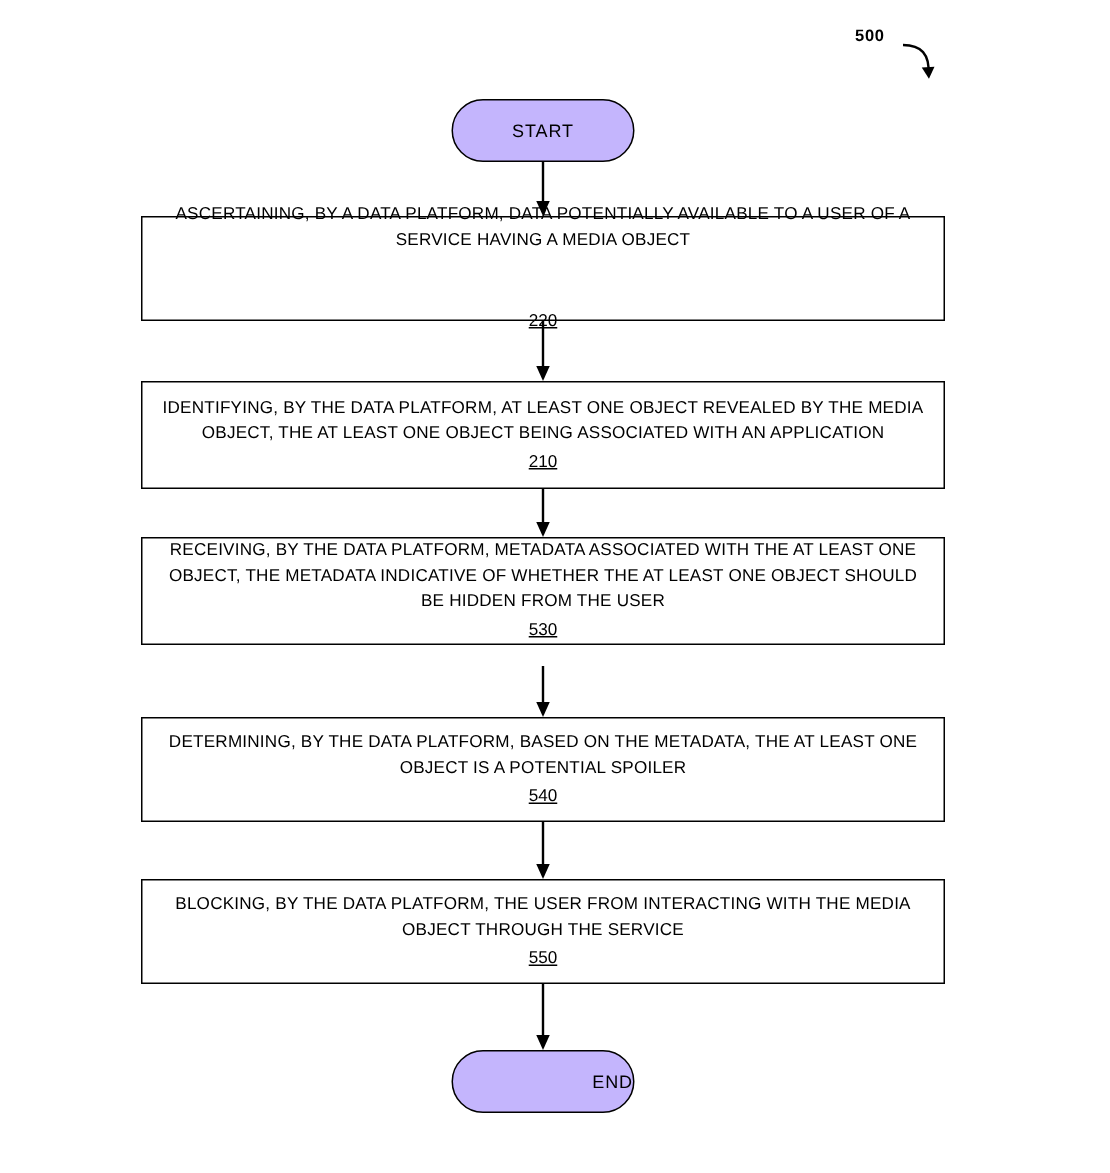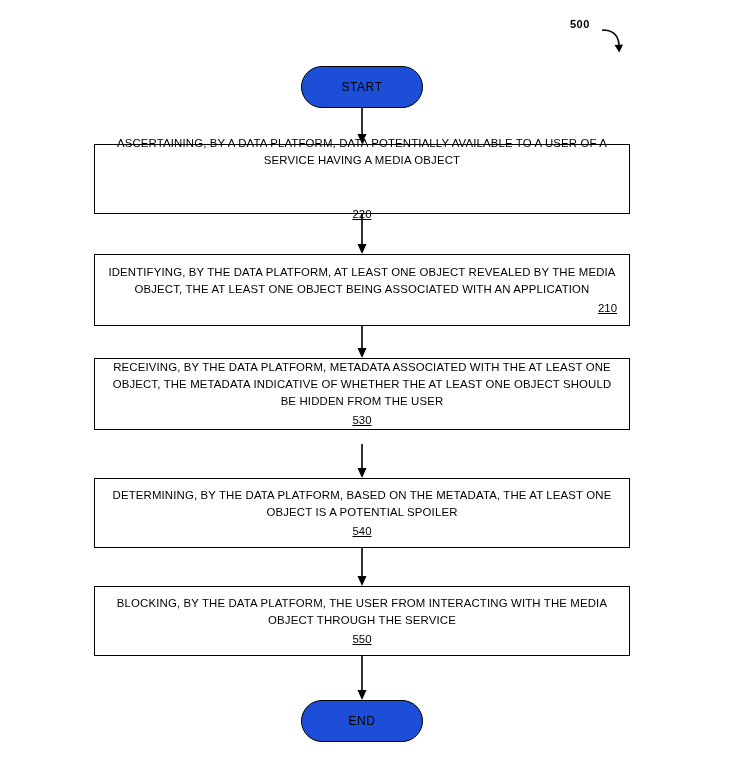--- a/index.html
+++ b/index.html
@@ -38,21 +38,21 @@
     top: 28px;
     width: 26px;
     height: 30px;
   }
 
   .terminator {
     position: absolute;
     box-sizing: border-box;
     border: 1.6px solid #000;
     border-radius: 22px;
-    background: #1d4ed8;
+    background: #c4b5fd;
     display: flex;
     align-items: center;
     justify-content: center;
     font-size: 12px;
     letter-spacing: 0.6px;
   }
 
   .process {
     position: absolute;
     box-sizing: border-box;
@@ -111,21 +111,21 @@
     <div class="pnum">220</div>
   </div>
 
   <div class="connector" style="left:356px; top:214px; height:40px;">
     <svg width="12" height="40" viewBox="0 0 12 40">
       <line x1="6" y1="0" x2="6" y2="31" stroke="#000" stroke-width="1.6"></line>
       <path d="M1.5,30 L6,40 L10.5,30 Z" fill="#000"></path>
     </svg>
   </div>
 
-  <div class="process" style="left:94px; top:254px; width:536px; height:72px;align-items:flex-end;">
+  <div class="process" style="left:94px; top:254px; width:536px; height:72px;">
     <div class="ptext">IDENTIFYING, BY THE DATA PLATFORM, AT LEAST ONE OBJECT REVEALED BY THE MEDIA OBJECT, THE AT LEAST ONE OBJECT BEING ASSOCIATED WITH AN APPLICATION</div>
     <div class="pnum">210</div>
   </div>
 
   <div class="connector" style="left:356px; top:326px; height:32px;">
     <svg width="12" height="32" viewBox="0 0 12 32">
       <line x1="6" y1="0" x2="6" y2="23" stroke="#000" stroke-width="1.6"></line>
       <path d="M1.5,22 L6,32 L10.5,22 Z" fill="#000"></path>
     </svg>
   </div>
@@ -159,17 +159,17 @@
     <div class="pnum">550</div>
   </div>
 
   <div class="connector" style="left:356px; top:656px; height:44px;">
     <svg width="12" height="44" viewBox="0 0 12 44">
       <line x1="6" y1="0" x2="6" y2="35" stroke="#000" stroke-width="1.6"></line>
       <path d="M1.5,34 L6,44 L10.5,34 Z" fill="#000"></path>
     </svg>
   </div>
 
-  <div class="terminator" style="left:301px; top:700px; width:122px; height:42px;">
+  <div class="terminator" style="left:301px; top:700px; width:122px; height:42px;justify-content:flex-end;">
     <span>END</span>
   </div>
 
 </div>
 
 </body></html>

